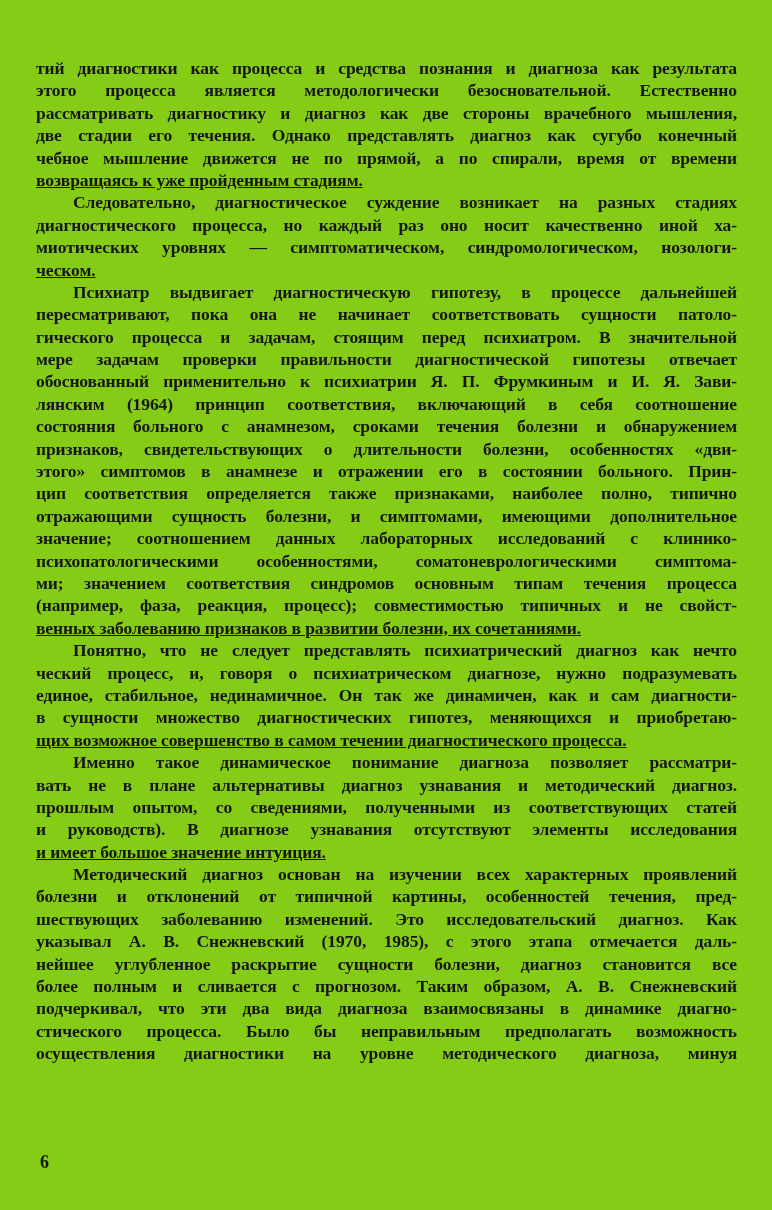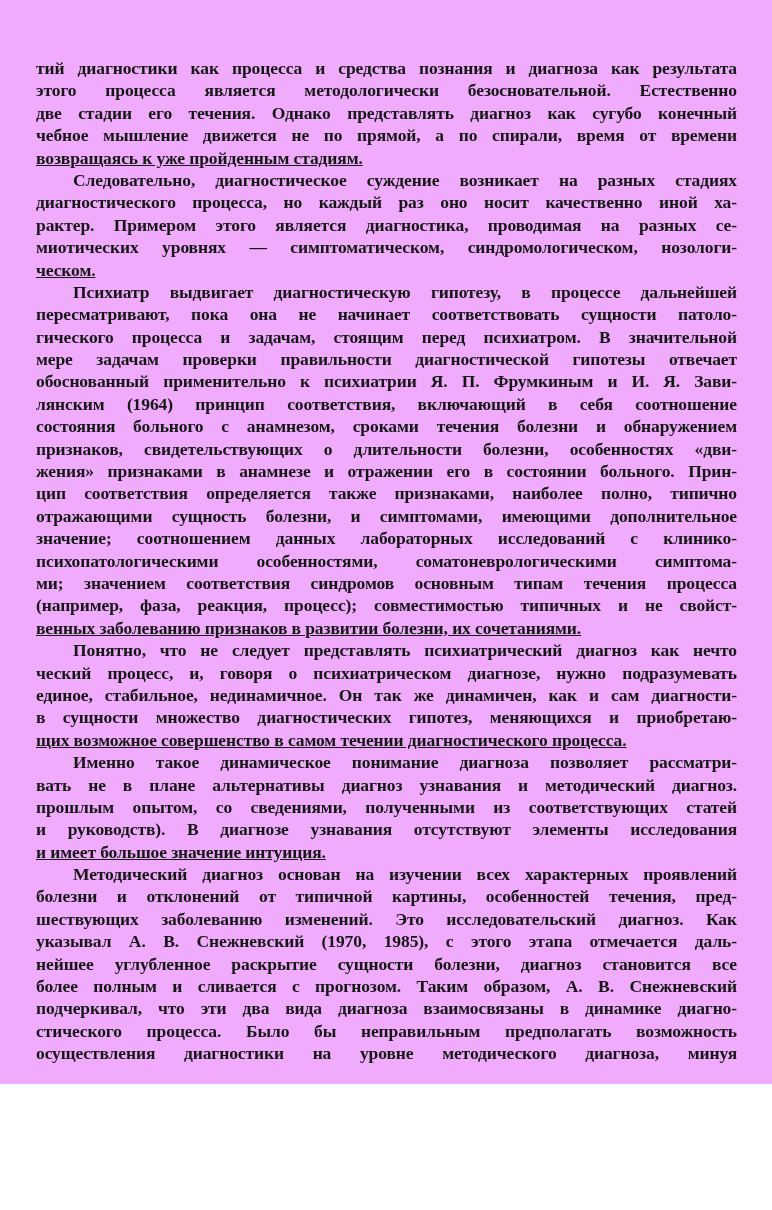--- a/index.html
+++ b/index.html
@@ -1,21 +1,21 @@
 <!DOCTYPE html>
 <html><head>
 <meta charset="utf-8">
 <style>
   * { margin: 0; padding: 0; box-sizing: border-box; }
   html, body { background: #ffffff; }
   .page {
     position: relative;
     width: 772px;
-    height: 1084px;
-    background: #f0abfc;
+    height: 1210px;
+    background: #84cc16;
     overflow: hidden;
     font-family: "Liberation Serif", serif;
   }
   .textblock {
     position: absolute;
     left: 36px;
     top: 57px;
     width: 701px;
   }
   .paragraph { margin: 0; }
@@ -45,41 +45,41 @@
   }
 </style>
 </head>
 <body>
 
 <div class="page">
   <div class="textblock" id="textblock">
       <div class="paragraph">
         <div class="line">тий диагностики как процесса и средства познания и диагноза как результата</div>
         <div class="line">этого процесса является методологически безосновательной. Естественно</div>
+        <div class="line">рассматривать диагностику и диагноз как две стороны врачебного мышления,</div>
         <div class="line">две стадии его течения. Однако представлять диагноз как сугубо конечный</div>
         <div class="line">чебное мышление движется не по прямой, а по спирали, время от времени</div>
         <div class="line end">возвращаясь к уже пройденным стадиям.</div>
       </div>
       <div class="paragraph">
         <div class="line indent">Следовательно, диагностическое суждение возникает на разных стадиях</div>
         <div class="line">диагностического процесса, но каждый раз оно носит качественно иной ха-</div>
-        <div class="line">рактер. Примером этого является диагностика, проводимая на разных се-</div>
         <div class="line">миотических уровнях — симптоматическом, синдромологическом, нозологи-</div>
         <div class="line end">ческом.</div>
       </div>
       <div class="paragraph">
         <div class="line indent">Психиатр выдвигает диагностическую гипотезу, в процессе дальнейшей</div>
         <div class="line">пересматривают, пока она не начинает соответствовать сущности патоло-</div>
         <div class="line">гического процесса и задачам, стоящим перед психиатром. В значительной</div>
         <div class="line">мере задачам проверки правильности диагностической гипотезы отвечает</div>
         <div class="line">обоснованный применительно к психиатрии Я. П. Фрумкиным и И. Я. Зави-</div>
         <div class="line">лянским (1964) принцип соответствия, включающий в себя соотношение</div>
         <div class="line">состояния больного с анамнезом, сроками течения болезни и обнаружением</div>
         <div class="line">признаков, свидетельствующих о длительности болезни, особенностях «дви-</div>
-        <div class="line">жения» признаками в анамнезе и отражении его в состоянии больного. Прин-</div>
+        <div class="line">этого» симптомов в анамнезе и отражении его в состоянии больного. Прин-</div>
         <div class="line">цип соответствия определяется также признаками, наиболее полно, типично</div>
         <div class="line">отражающими сущность болезни, и симптомами, имеющими дополнительное</div>
         <div class="line">значение; соотношением данных лабораторных исследований с клинико-</div>
         <div class="line">психопатологическими особенностями, соматоневрологическими симптома-</div>
         <div class="line">ми; значением соответствия синдромов основным типам течения процесса</div>
         <div class="line">(например, фаза, реакция, процесс); совместимостью типичных и не свойст-</div>
         <div class="line end">венных заболеванию признаков в развитии болезни, их сочетаниями.</div>
       </div>
       <div class="paragraph">
         <div class="line indent">Понятно, что не следует представлять психиатрический диагноз как нечто</div>

